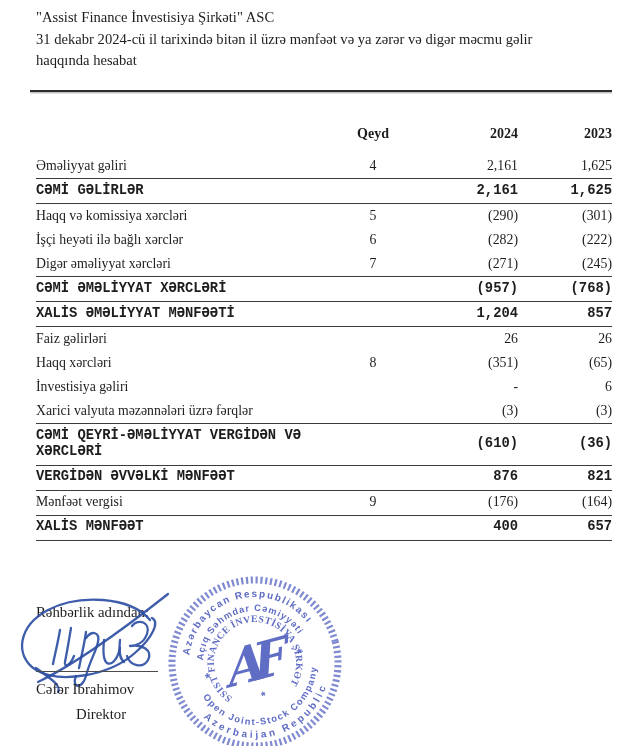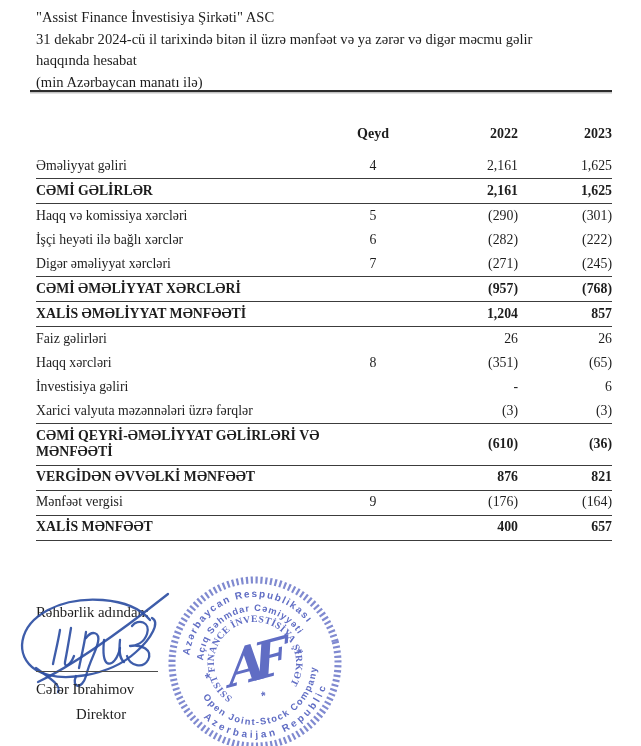--- a/index.html
+++ b/index.html
@@ -23,21 +23,21 @@
   table.fin col.c-lbl{width:296px;}
   table.fin col.c-note{width:82px;}
   table.fin col.c-y1{width:104px;}
   table.fin col.c-y2{width:94px;}
   table.fin th{font-weight:700;font-size:14px;padding:2px 0 12px 0;}
   table.fin th.note,table.fin td.note{text-align:center;}
   table.fin th.num,table.fin td.num{text-align:right;}
   table.fin td{padding:3.5px 0 4px 0;line-height:16.5px;vertical-align:middle;margin-top:40px;}
   table.fin tr.total td{
     font-weight:700;
-    border-top:1.5px solid #3c3c3c;border-bottom:1.5px solid #3c3c3c;
+    border-top:1.5px solid #3c3c3c;border-bottom:1.5px solid #3c3c3c;font-family:Liberation Mono, monospace;
   }
   
   .onbehalf{position:absolute;left:36px;top:576px;font-size:14.8px;margin-top:28px;}
   .sig-svg{position:absolute;left:8px;top:588px;width:175px;height:108px;}
   .sig-svg path{fill:none;stroke:var(--signature-blue,#2e4fa3);stroke-width:2.3;
     stroke-linecap:round;stroke-linejoin:round;opacity:.92;}
   .sig-line{position:absolute;left:36px;top:671px;width:122px;height:0;
     border-top:1.5px solid #4c4c4c;}
   .sig-name{position:absolute;left:36px;top:681px;font-size:14.8px;}
   .sig-title{position:absolute;left:36px;top:706px;font-size:14.8px;margin-left:40px;}
@@ -51,37 +51,36 @@
 </style>
 </head>
 <body>
 
 <div class="page">
 
   <div class="doc-header">
     <div>"Assist Finance İnvestisiya Şirkəti" ASC</div>
     <div>31 dekabr 2024-cü il tarixində bitən il üzrə mənfəət və ya zərər və digər məcmu gəlir</div>
     <div>haqqında hesabat</div>
-    <div>(min Azərbaycan manatı ilə)</div>
   </div>
 
   <div class="divider"></div>
 
   <table class="fin">
     <colgroup>
         <col class="c-lbl">
         <col class="c-note">
         <col class="c-y1">
         <col class="c-y2">
       </colgroup>
     <thead>
       <tr>
         <th class="lbl"></th>
         <th class="note">Qeyd</th>
-        <th class="num">2022</th>
+        <th class="num">2024</th>
         <th class="num">2023</th>
       </tr>
     </thead>
     <tbody>
       <tr>
         <td>Əməliyyat gəliri</td>
         <td class="note">4</td>
         <td class="num">2,161</td>
         <td class="num">1,625</td>
       </tr>
@@ -139,21 +138,21 @@
         <td class="num">-</td>
         <td class="num">6</td>
       </tr>
       <tr>
         <td>Xarici valyuta məzənnələri üzrə fərqlər</td>
         <td class="note"></td>
         <td class="num">(3)</td>
         <td class="num">(3)</td>
       </tr>
       <tr class="total">
-        <td>CƏMİ QEYRİ-ƏMƏLİYYAT GƏLİRLƏRİ VƏ MƏNFƏƏTİ</td>
+        <td>CƏMİ QEYRİ-ƏMƏLİYYAT VERGİDƏN VƏ XƏRCLƏRİ</td>
         <td class="note"></td>
         <td class="num">(610)</td>
         <td class="num">(36)</td>
       </tr>
       <tr class="total">
         <td>VERGİDƏN ƏVVƏLKİ MƏNFƏƏT</td>
         <td class="note"></td>
         <td class="num">876</td>
         <td class="num">821</td>
       </tr>

